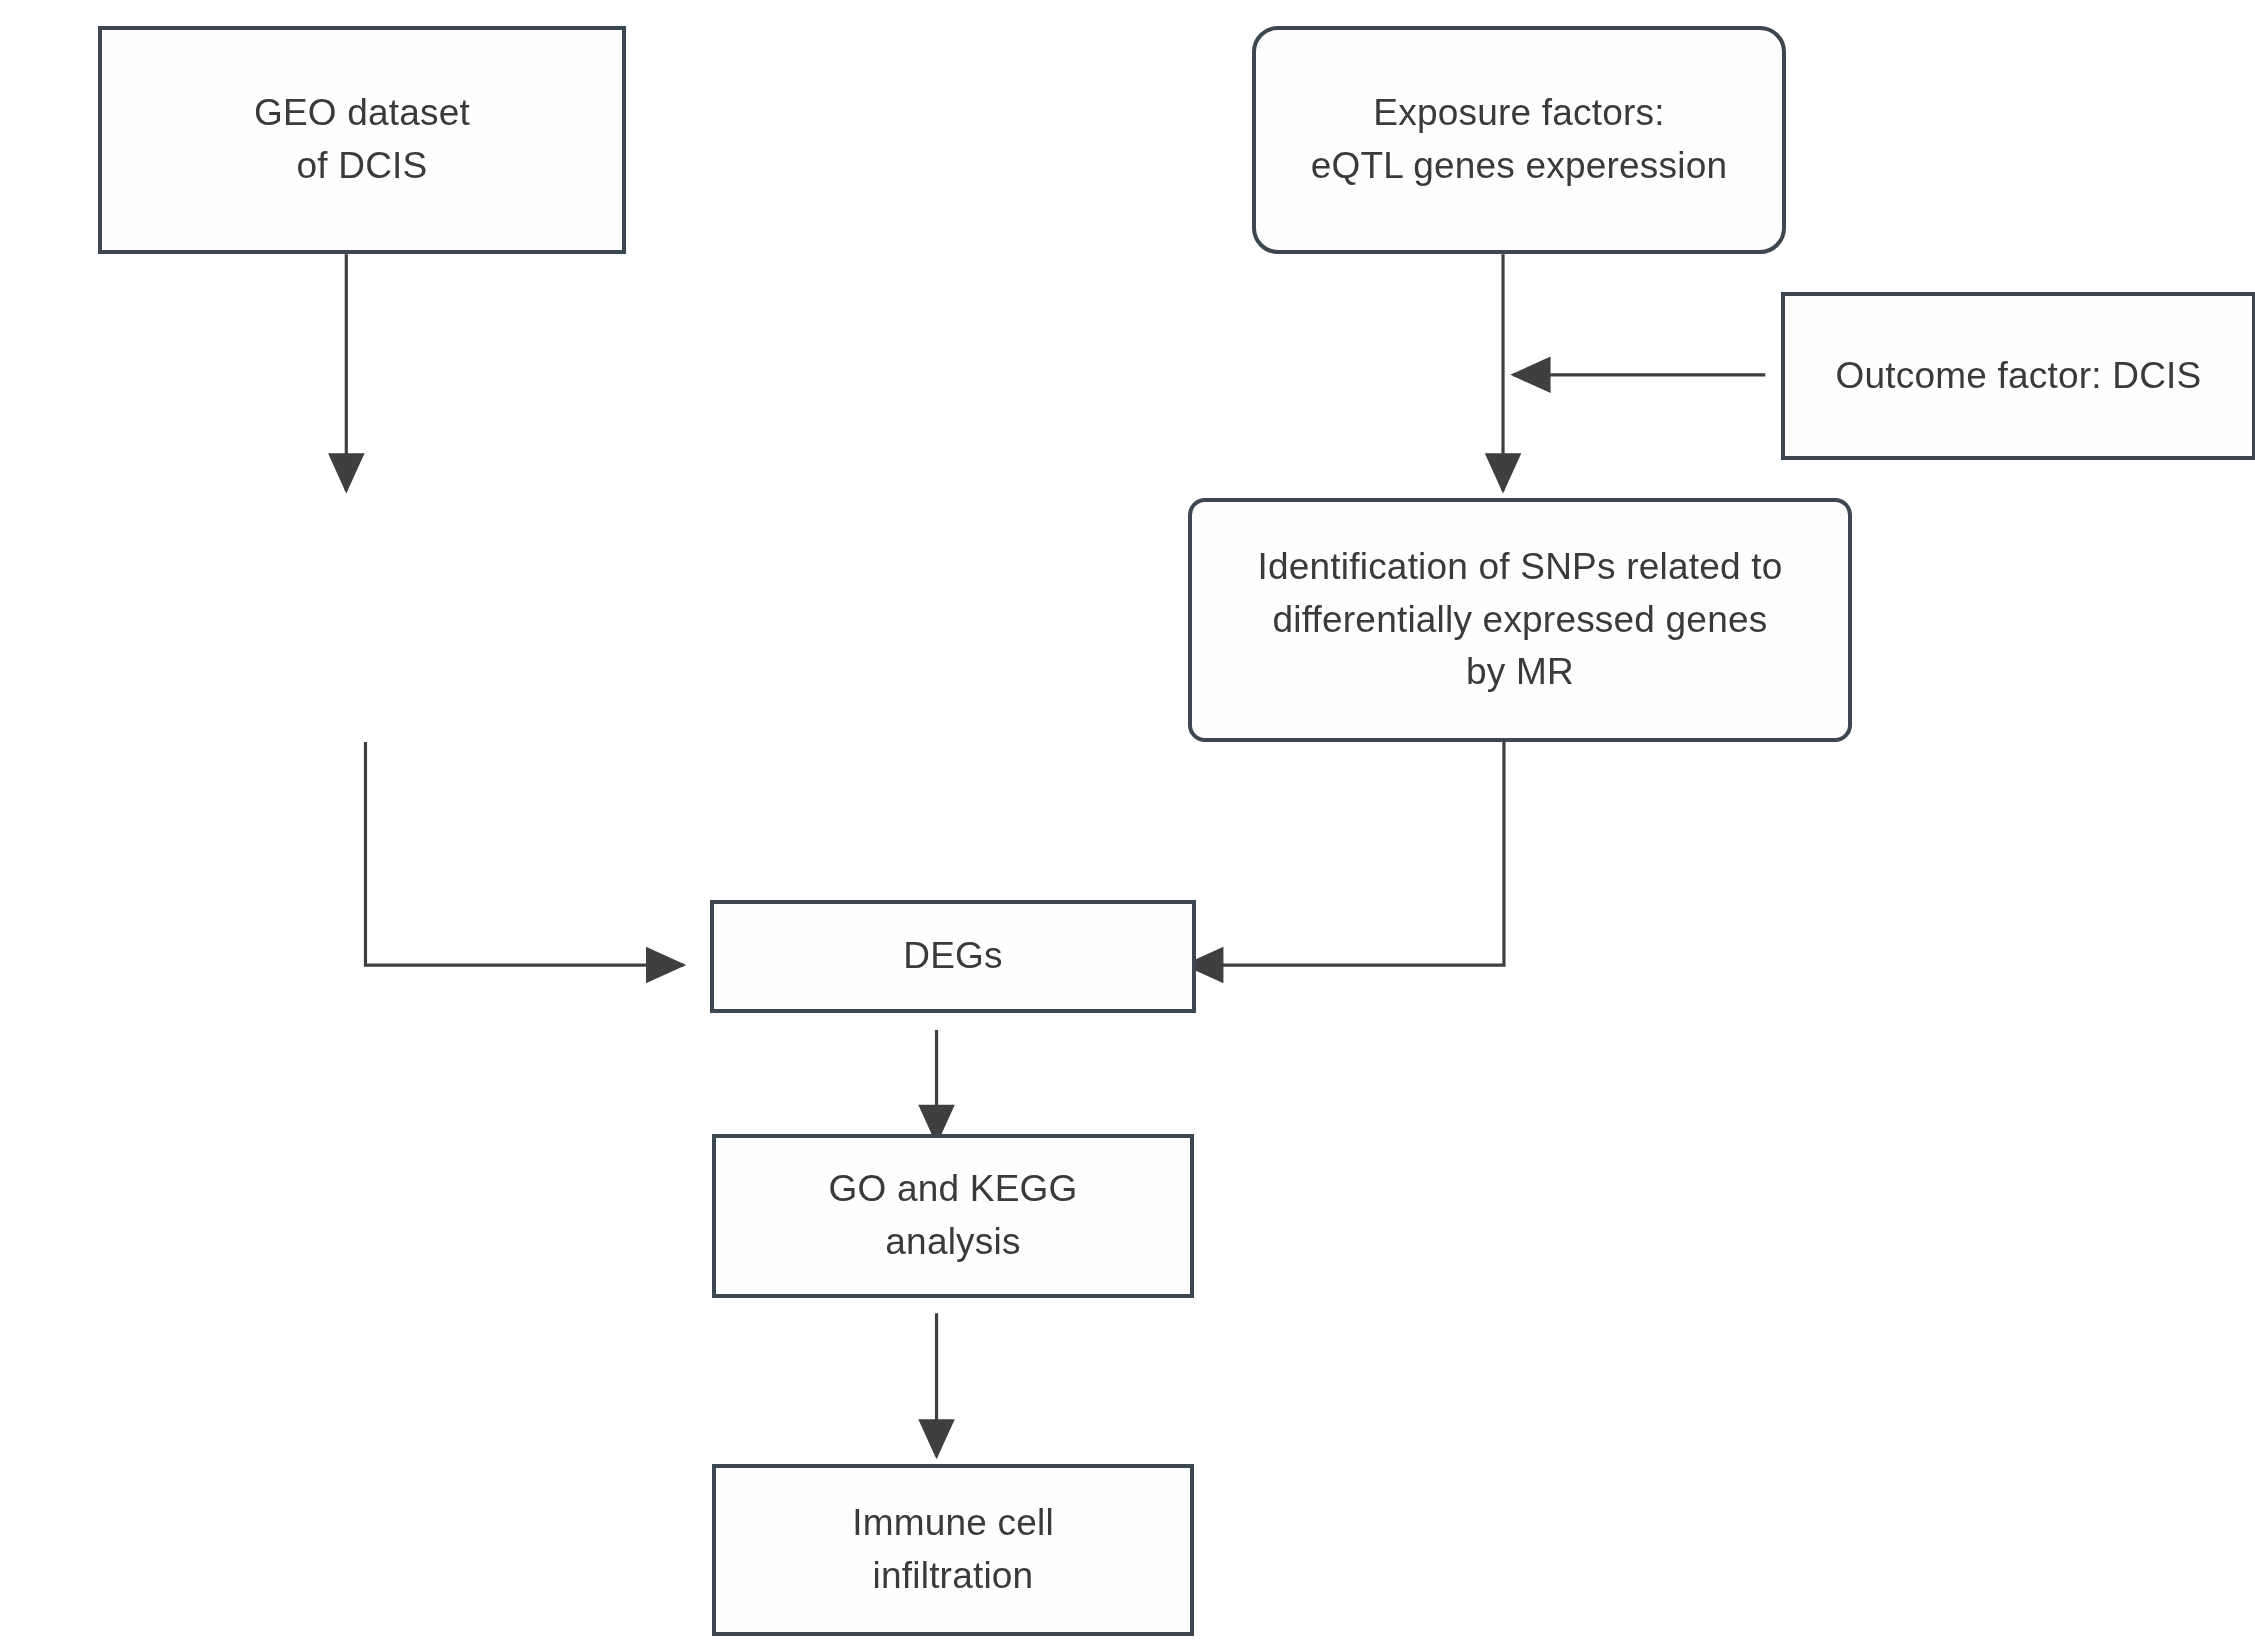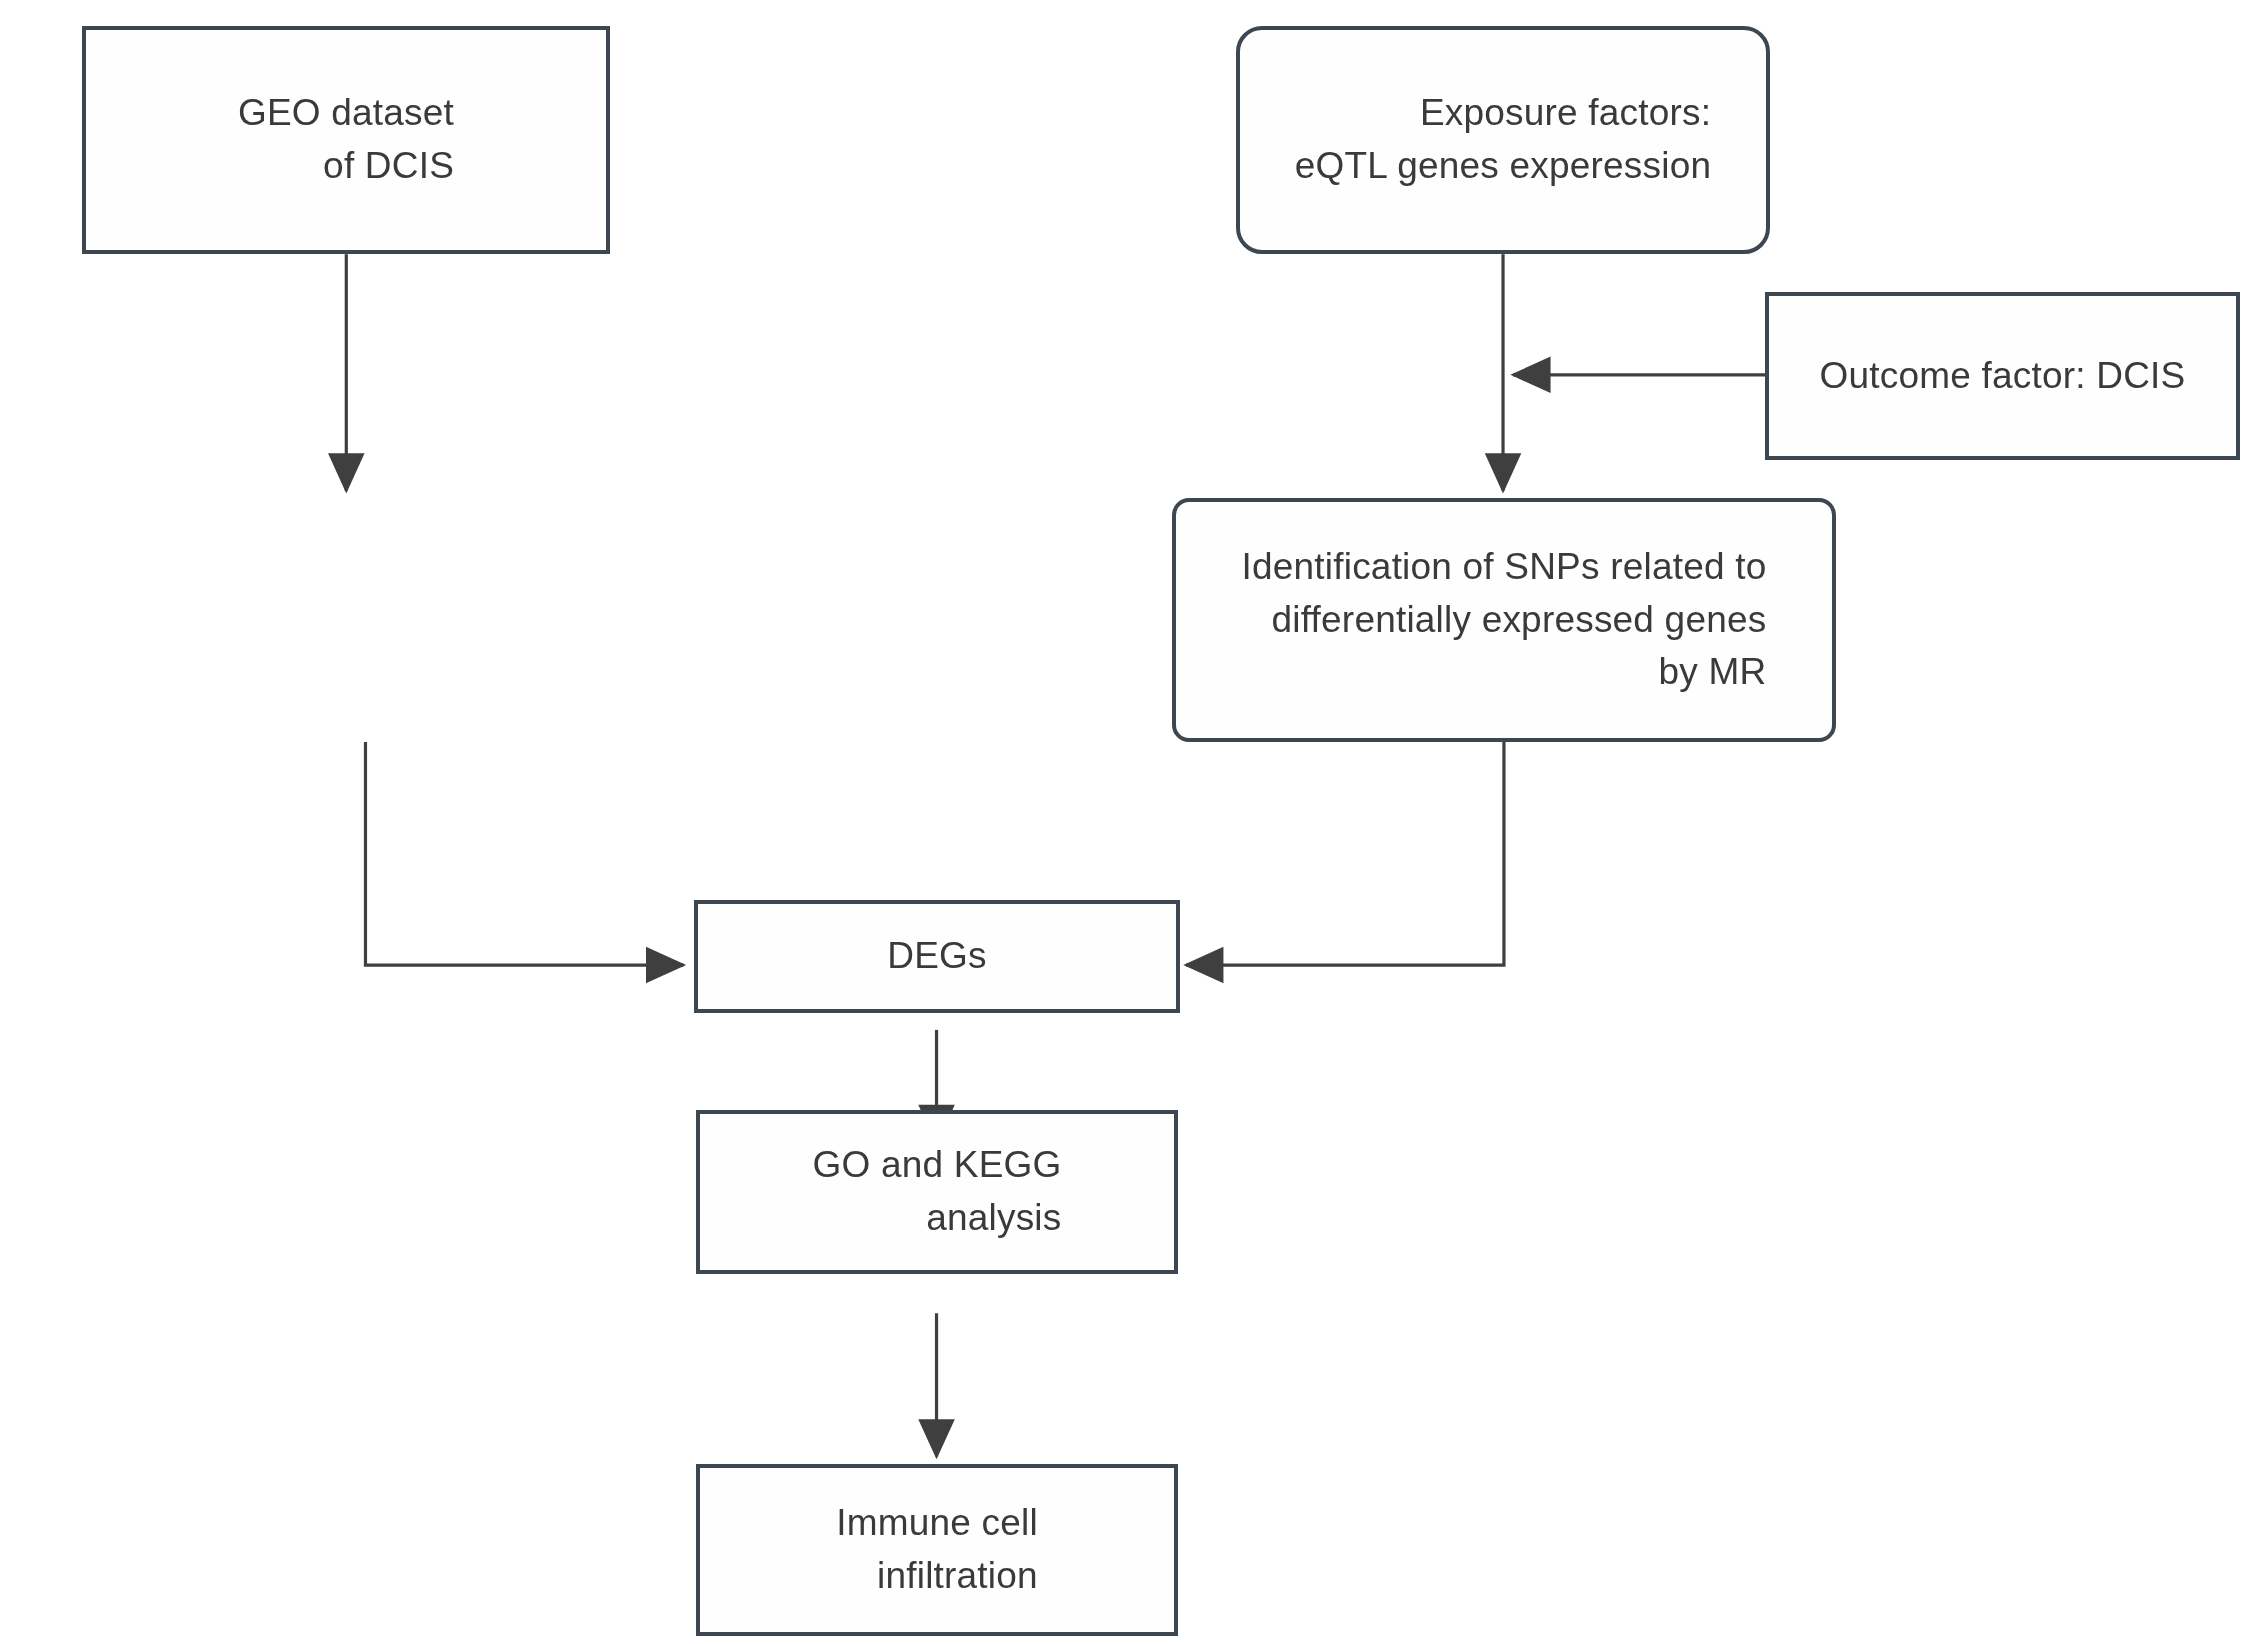--- a/index.html
+++ b/index.html
@@ -38,21 +38,22 @@
     stroke: none;
   }
   .node {
     position: absolute;
     z-index: 2;
     background: var(--box-fill);
     border: 4.6px solid var(--box-border);
     display: flex;
     align-items: center;
     justify-content: center;
-    text-align: right;
+    text-align: center;
+    margin-left: 16px;
   }
   .node-label {
     display: block;
     white-space: pre-line;
     font-size: 37px;
     line-height: 1.42;
     color: var(--text);
     letter-spacing: 0.2px;
     padding: 0 12.8px;
   }
@@ -96,21 +97,21 @@
   <div class="node" style="left:1172px; top:498px; width:664px; height:244px;border-radius:17px;">
     <span class="node-label">Identification of SNPs related to
 differentially expressed genes
 by MR</span>
   </div>
 
   <div class="node" style="left:694px; top:900px; width:486px; height:113px;">
     <span class="node-label">DEGs</span>
   </div>
 
-  <div class="node" style="left:696px; top:1110px; width:482px; height:164px;">
+  <div class="node" style="left:696px; top:1134px; width:482px; height:164px;">
     <span class="node-label">GO and KEGG
 analysis</span>
   </div>
 
   <div class="node" style="left:696px; top:1464px; width:482px; height:172px;">
     <span class="node-label">Immune cell
 infiltration</span>
   </div>
 
 </div>

